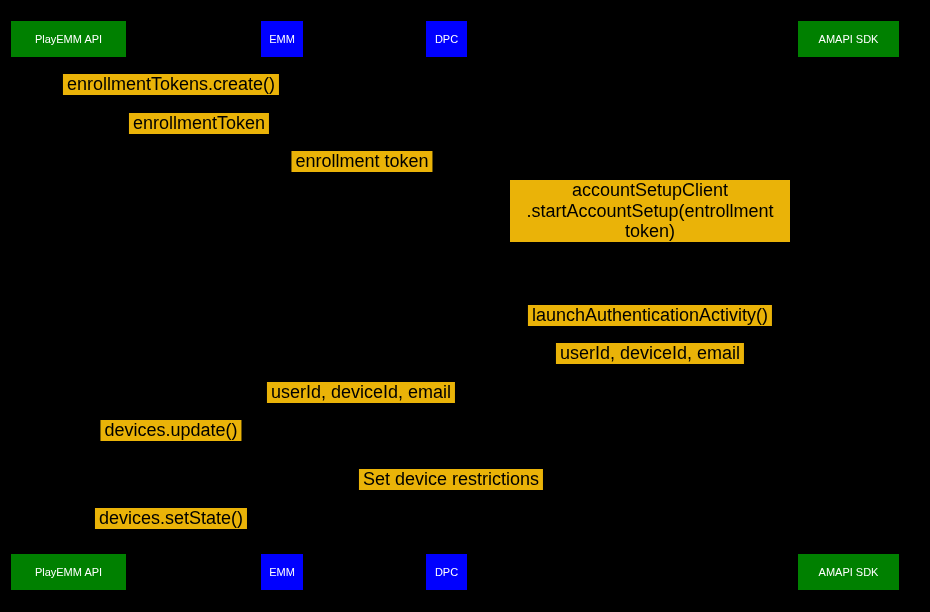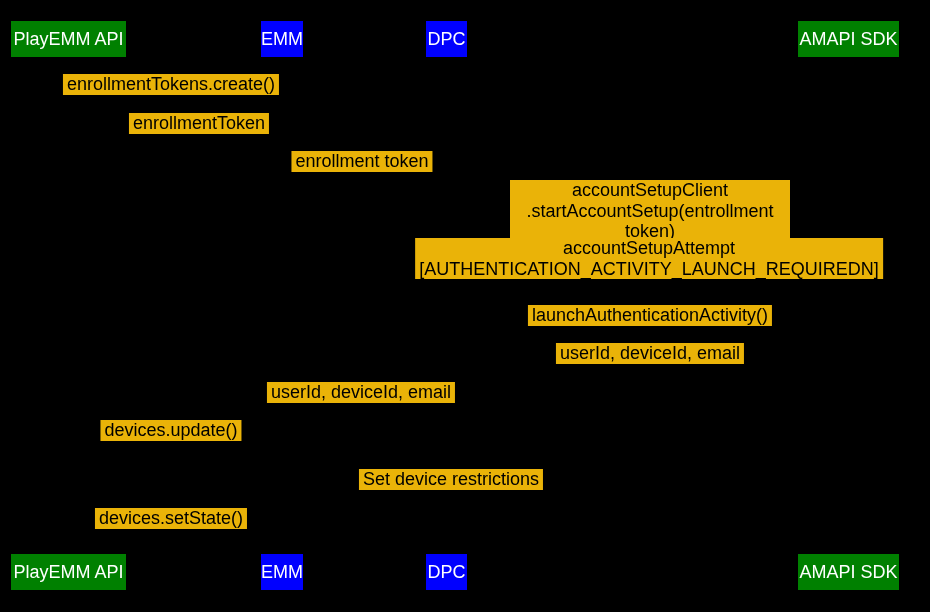--- a/index.html
+++ b/index.html
@@ -15,21 +15,21 @@
     overflow: hidden;
     font-family: "Liberation Sans", sans-serif;
   }
   .actor {
     position: absolute;
     height: 36px;
     display: flex;
     align-items: center;
     justify-content: center;
     color: #ffffff;
-    font-size: 18px;
+    font-size: 11px;
     line-height: 16px;
     white-space: nowrap;
   }
   .msg {
     position: absolute;
     transform: translateX(-50%);
     background: #eab308;
     color: #000000;
     font-size: 18px;
     line-height: 20.5px;
@@ -53,22 +53,20 @@
   <div class="actor row-top a-playemm" style="background-color: rgb(0, 128, 0);">PlayEMM API</div>
   <div class="actor row-top a-emm" style="background-color: rgb(0, 0, 255);">EMM</div>
   <div class="actor row-top a-dpc" style="background-color: rgb(0, 0, 255);">DPC</div>
   <div class="actor row-top a-amapi" style="background-color: rgb(0, 128, 0);">AMAPI SDK</div>
 
   <div class="msg" style="left:171px; top:74px;">enrollmentTokens.create()</div>
   <div class="msg" style="left:171px; top:113px;margin-left:28px;">enrollmentToken</div>
   <div class="msg" style="left:362px; top:151px;">enrollment token</div>
   <div class="msg" style="left:650px; top:180px;">accountSetupClient
 .startAccountSetup(entrollment token)</div>
-  <div class="msg" style="left:649px; top:238px;">accountSetupAttempt
-[AUTHENTICATION_ACTIVITY_LAUNCH_REQUIREDN]</div>
   <div class="msg" style="left:650px; top:305px;">launchAuthenticationActivity()</div>
   <div class="msg" style="left:650px; top:343px;">userId, deviceId, email</div>
   <div class="msg" style="left:361px; top:382px;">userId, deviceId, email</div>
   <div class="msg" style="left:171px; top:420px;">devices.update()</div>
   <div class="msg" style="left:451px; top:469px;">Set device restrictions</div>
   <div class="msg" style="left:171px; top:508px;">devices.setState()</div>
 
   <div class="actor row-bottom a-playemm" style="background-color: rgb(0, 128, 0);">PlayEMM API</div>
   <div class="actor row-bottom a-emm" style="background-color: rgb(0, 0, 255);">EMM</div>
   <div class="actor row-bottom a-dpc" style="background-color: rgb(0, 0, 255);">DPC</div>

